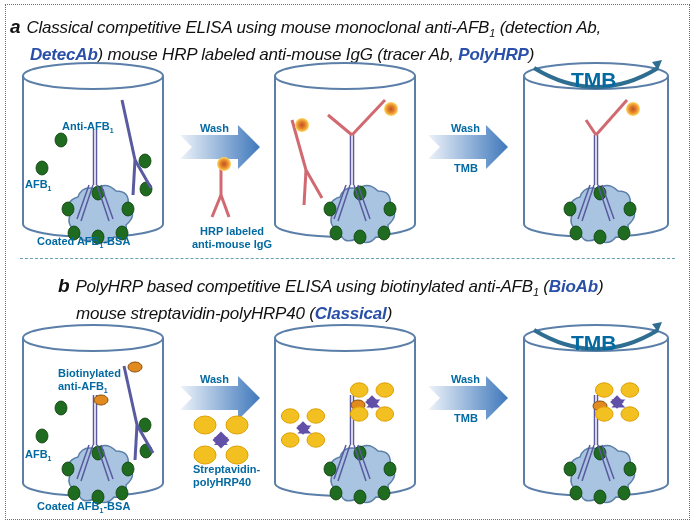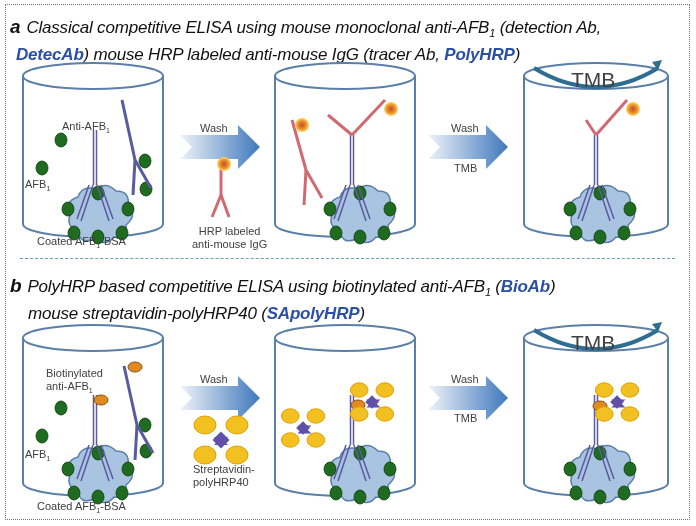--- a/index.html
+++ b/index.html
@@ -3,38 +3,38 @@
 <meta charset="utf-8">
 <style>
   html,body{margin:0;padding:0;background:#fff;}
   body{width:696px;height:526px;position:relative;overflow:hidden;font-family:"Liberation Sans",sans-serif;}
   .frame{position:absolute;left:5px;top:4px;width:685px;height:516px;border:1.5px dotted #7a6a86;box-sizing:border-box;}
   .sep{position:absolute;left:20px;top:258px;width:655px;border-top:1.5px dashed #6aa0b0;}
   .heading{position:absolute;left:10px;font-size:17px;line-height:21px;color:#111;letter-spacing:-0.2px;font-style:italic;}
   .heading .tag{font-weight:bold;font-size:19px;margin-right:6px;}
   .heading .hl{color:#2a4fa8;font-weight:bold;}
   .heading sub{font-size:11px;}
-  .lbl{position:absolute;font-size:11px;font-weight:normal;color:#404040;white-space:nowrap;line-height:13px;}
+  .lbl{position:absolute;font-size:11px;font-weight:bold;color:#0369a1;white-space:nowrap;line-height:13px;}
   .lbl sub{font-size:7px;}
   svg{position:absolute;left:0;top:0;}
 </style>
 </head>
 <body>
 
 <div class="frame"></div>
 <div class="sep"></div>
 
 <div class="heading" style="top:16px;">
   <span class="tag">a</span><span>Classical competitive ELISA using mouse monoclonal anti-AFB</span><sub>1</sub><span> (detection Ab,</span><br>
-  <span style="margin-left:6px" class="hl">DetecAb</span><span>) mouse HRP labeled anti-mouse IgG (tracer Ab, </span><span class="hl">PolyHRP</span><span>)</span>
+  <span style="margin-left:20px" class="hl">DetecAb</span><span>) mouse HRP labeled anti-mouse IgG (tracer Ab, </span><span class="hl">PolyHRP</span><span>)</span>
 </div>
 
-<div class="heading" style="top:275px;">
+<div class="heading" style="top:275px;margin-left:48px;">
   <span class="tag">b</span><span>PolyHRP based competitive ELISA using biotinylated anti-AFB</span><sub>1</sub><span> (</span><span class="hl">BioAb</span><span>)</span><br>
-  <span style="margin-left:18px">mouse streptavidin-polyHRP40 (</span><span class="hl">SApolyHRP</span><span>)</span>
+  <span style="margin-left:18px">mouse streptavidin-polyHRP40 (</span><span class="hl">Classical</span><span>)</span>
 </div>
 
 <svg id="art" width="696" height="526">
   <defs>
     <linearGradient id="arrowGrad" x1="0" x2="1" y1="0" y2="0">
       <stop offset="0" stop-color="#eef3fa"></stop>
       <stop offset="1" stop-color="#3f78bb"></stop>
     </linearGradient>
     <radialGradient id="hrpGrad">
       <stop offset="0" stop-color="#c0502a"></stop>
@@ -202,20 +202,20 @@
 
 <div class="lbl" style="left:62px;top:120px;"><span>Anti-AFB</span><sub>1</sub></div>
 <div class="lbl" style="left:25px;top:178px;"><span>AFB</span><sub>1</sub></div>
 <div class="lbl" style="left:37px;top:235px;"><span>Coated AFB</span><sub>1</sub><span>-BSA</span></div>
 <div class="lbl" style="left:200px;top:122px;">Wash</div>
 <div class="lbl" style="left:192px;top:225px;text-align:center;"><span>HRP labeled</span><br><span>anti-mouse IgG</span></div>
 <div class="lbl" style="left:451px;top:122px;">Wash</div>
 <div class="lbl" style="left:454px;top:162px;">TMB</div>
 <div class="lbl" style="left:571px;top:69px;font-size:21px;line-height:22px;">TMB</div>
 
-<div class="lbl" style="left:46px;top:367px;"><span>Biotinylated</span><br><span>anti-AFB</span><sub>1</sub></div>
+<div class="lbl" style="left:58px;top:367px;"><span>Biotinylated</span><br><span>anti-AFB</span><sub>1</sub></div>
 <div class="lbl" style="left:25px;top:448px;"><span>AFB</span><sub>1</sub></div>
 <div class="lbl" style="left:37px;top:500px;"><span>Coated AFB</span><sub>1</sub><span>-BSA</span></div>
 <div class="lbl" style="left:200px;top:373px;">Wash</div>
 <div class="lbl" style="left:193px;top:463px;"><span>Streptavidin-</span><br><span>polyHRP40</span></div>
 <div class="lbl" style="left:451px;top:373px;">Wash</div>
 <div class="lbl" style="left:454px;top:412px;">TMB</div>
 <div class="lbl" style="left:571px;top:332px;font-size:21px;line-height:22px;">TMB</div>
 
 </body></html>

